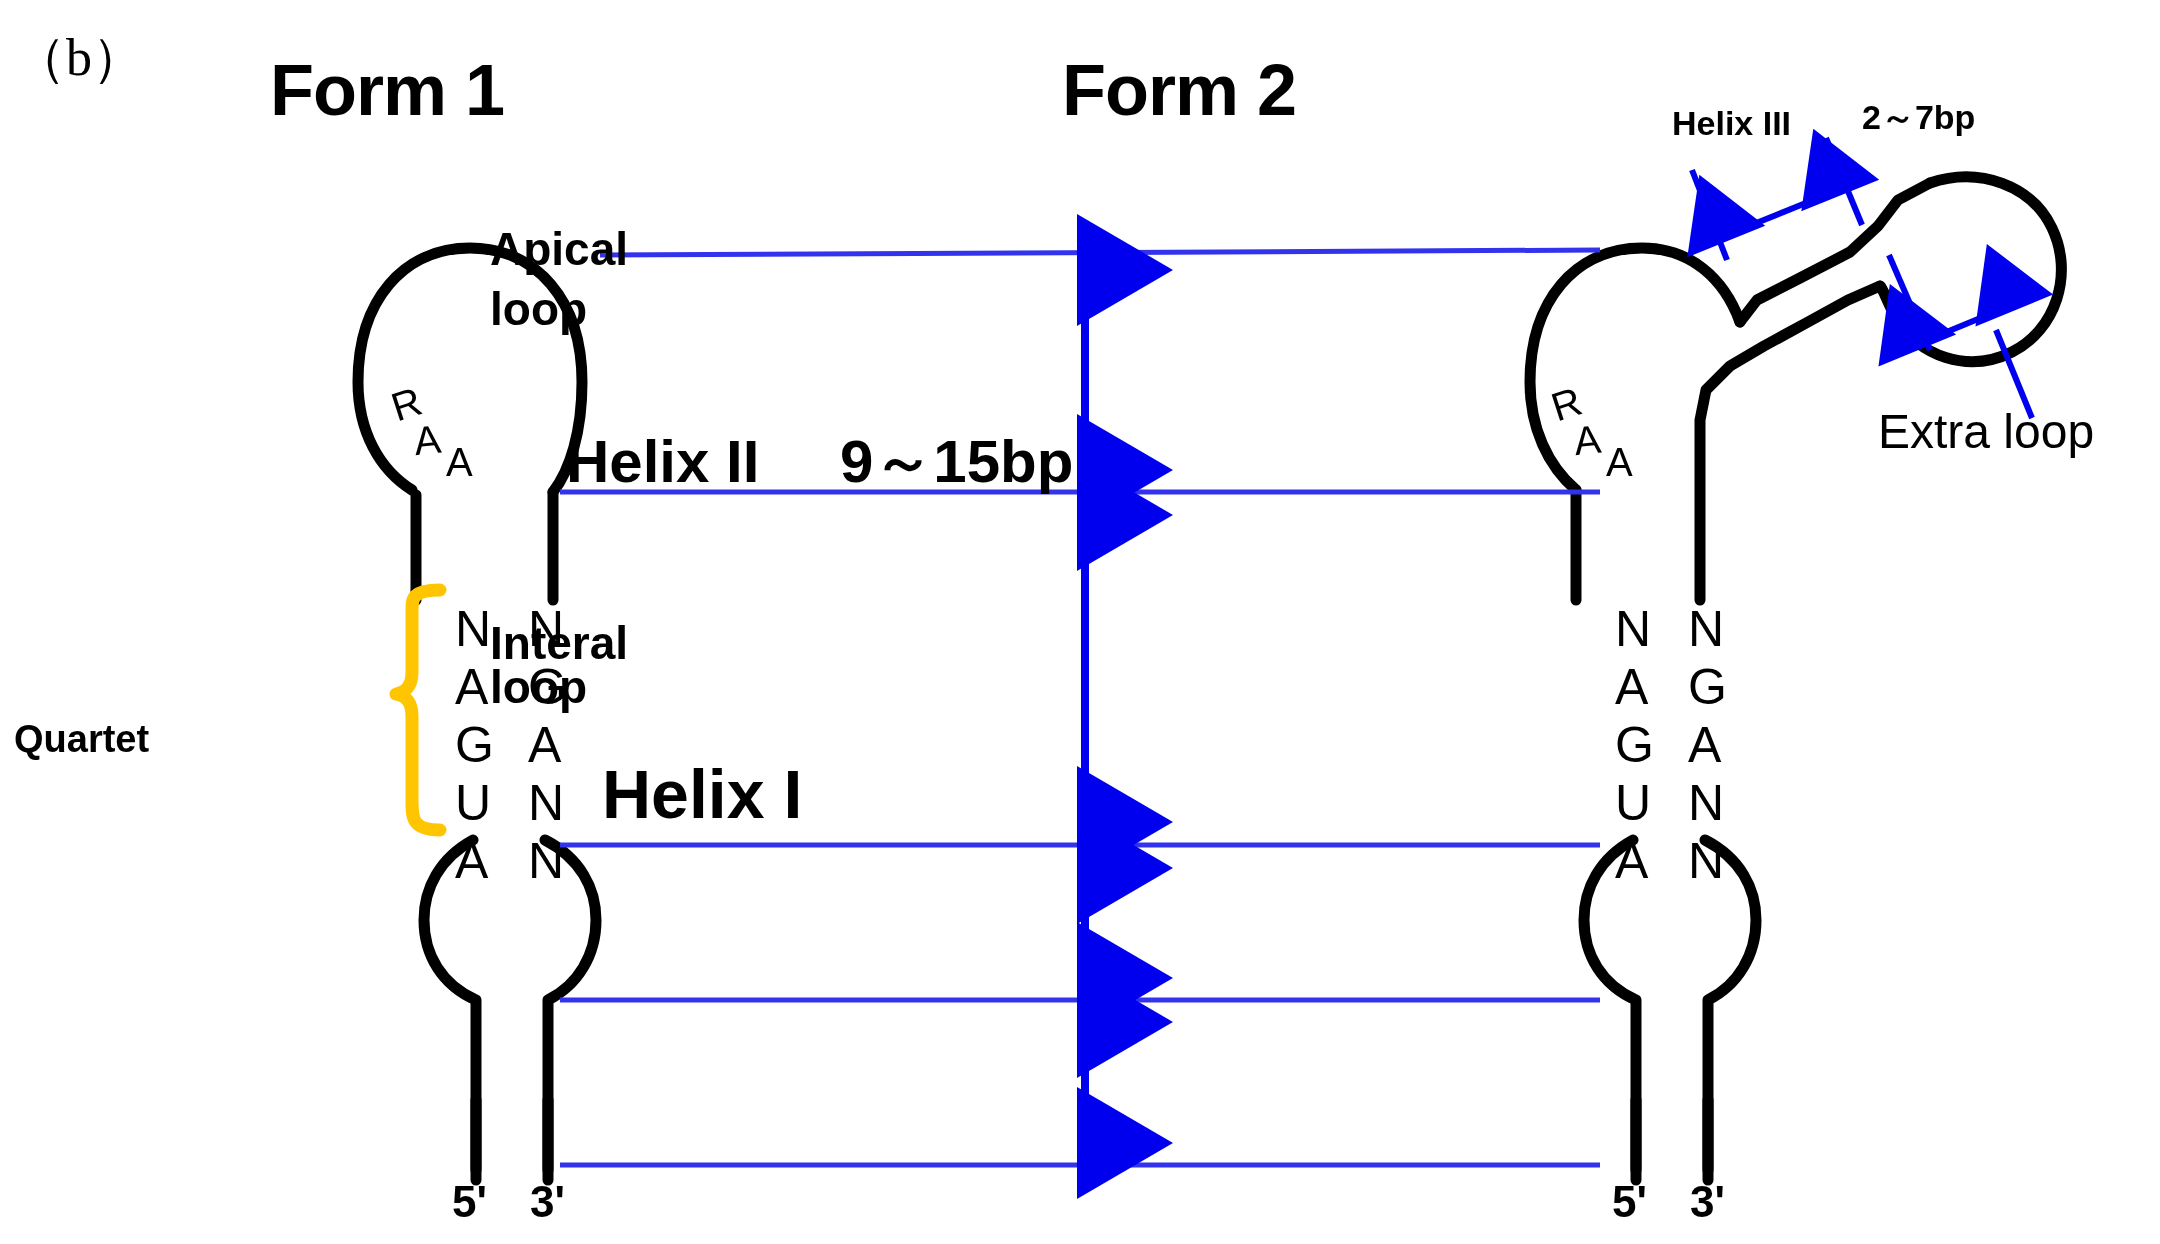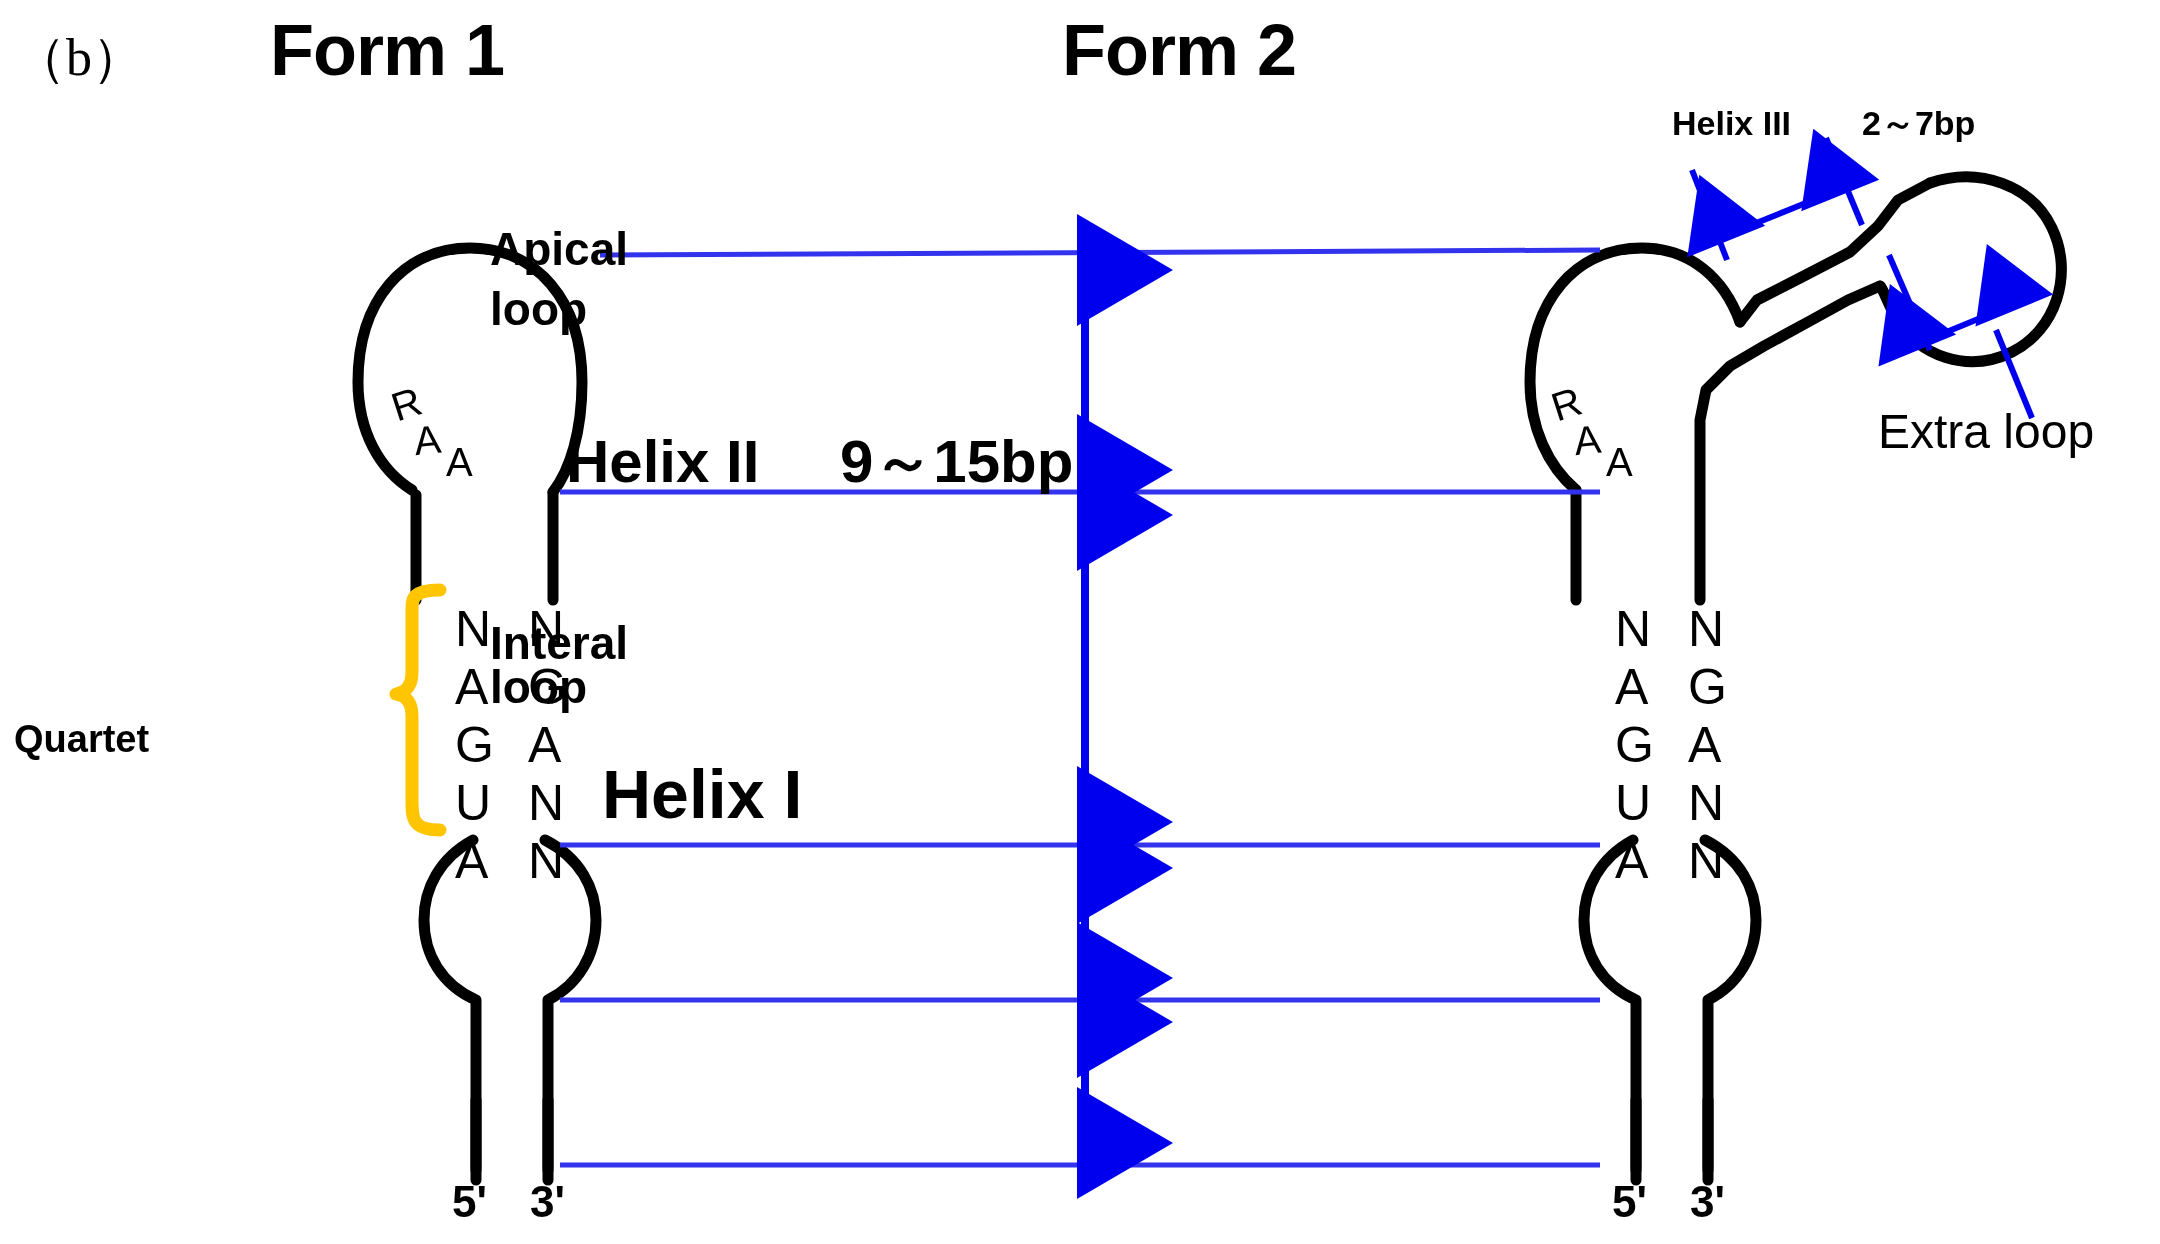--- a/index.html
+++ b/index.html
@@ -9,21 +9,21 @@
     color:#000000;
     overflow:hidden;
     position:relative;
   }
   #stage{position:absolute;left:0;top:0;width:2160px;height:1244px;}
   svg#diagram{position:absolute;left:0;top:0;width:2160px;height:1244px;}
 
   .txt{position:absolute;white-space:pre;line-height:1;}
 
   .panel-title{
-    font-size:72px;font-weight:bold;letter-spacing:-1px;
+    font-size:72px;font-weight:bold;letter-spacing:-1px;margin-top:40px;
   }
   .fig-label{
     font-size:52px;font-family:"Liberation Serif", serif;
   }
   .reg-label{
     font-size:46px;font-weight:bold;text-align:center;
   }
   .bp-label{
     font-size:54px;font-weight:bold;
   }
@@ -171,21 +171,21 @@
 
   <div class="txt bp-label" style="left:566px;top:432px;font-size:60px;">Helix II</div>
   <div class="txt bp-label" style="left:840px;top:432px;font-size:60px;">9～15bp</div>
 
   <div class="txt reg-label" style="left:490px;top:620px;">Interal</div>
   <div class="txt reg-label" style="left:490px;top:664px;">loop</div>
 
   <div class="txt bp-label" style="left:602px;top:760px;font-size:68px;">Helix I</div>
 
   <div class="txt small-label" style="left:1672px;top:106px;">Helix III</div>
-  <div class="txt small-label" style="left:1862px;top:106px;">2～7bp</div>
+  <div class="txt small-label" style="left:1862px;top:100px;">2～7bp</div>
 
   <div class="txt extra-label" style="left:1878px;top:408px;">Extra loop</div>
 
   <div class="txt quartet-label" style="left:14px;top:716px;text-align:right;">Quartet</div>
 
   <div class="loopnt" style="left:392px;top:382px;transform:rotate(-18deg);">R</div>
   <div class="loopnt" style="left:414px;top:418px;transform:rotate(-6deg);">A</div>
   <div class="loopnt" style="left:446px;top:440px;">A</div>
 
   <div class="nt" style="left:455px;top:600px;">N</div>

